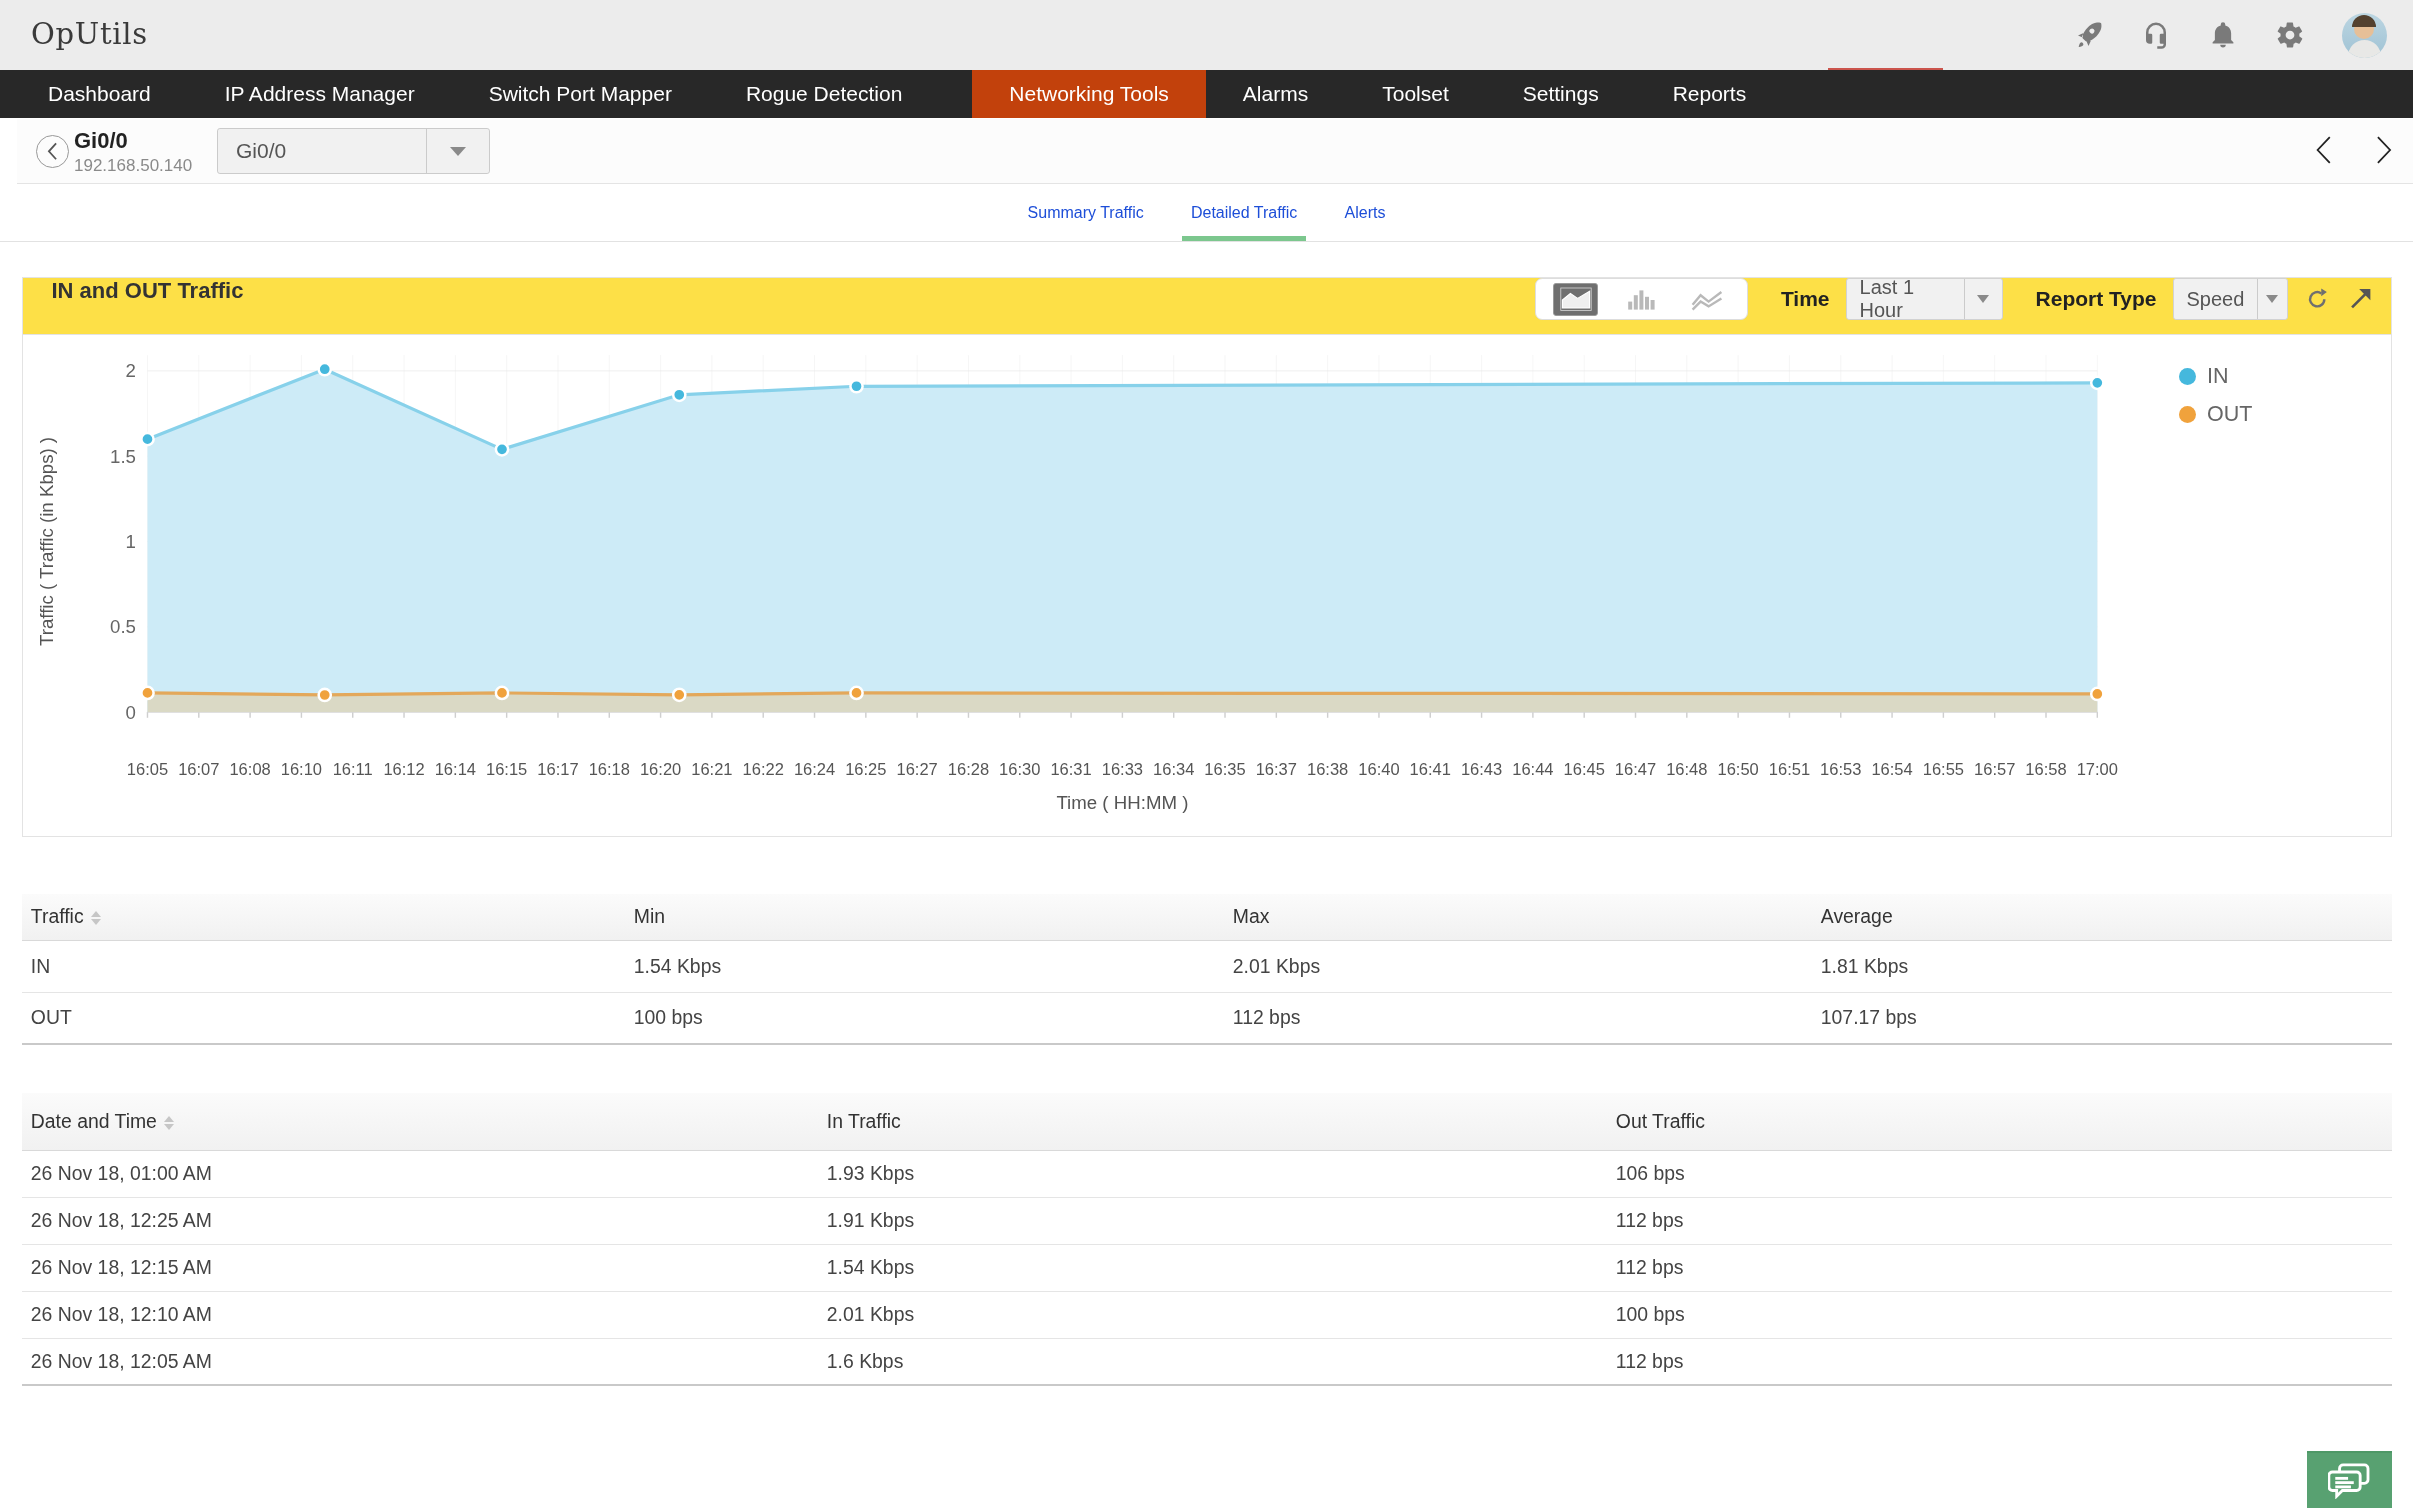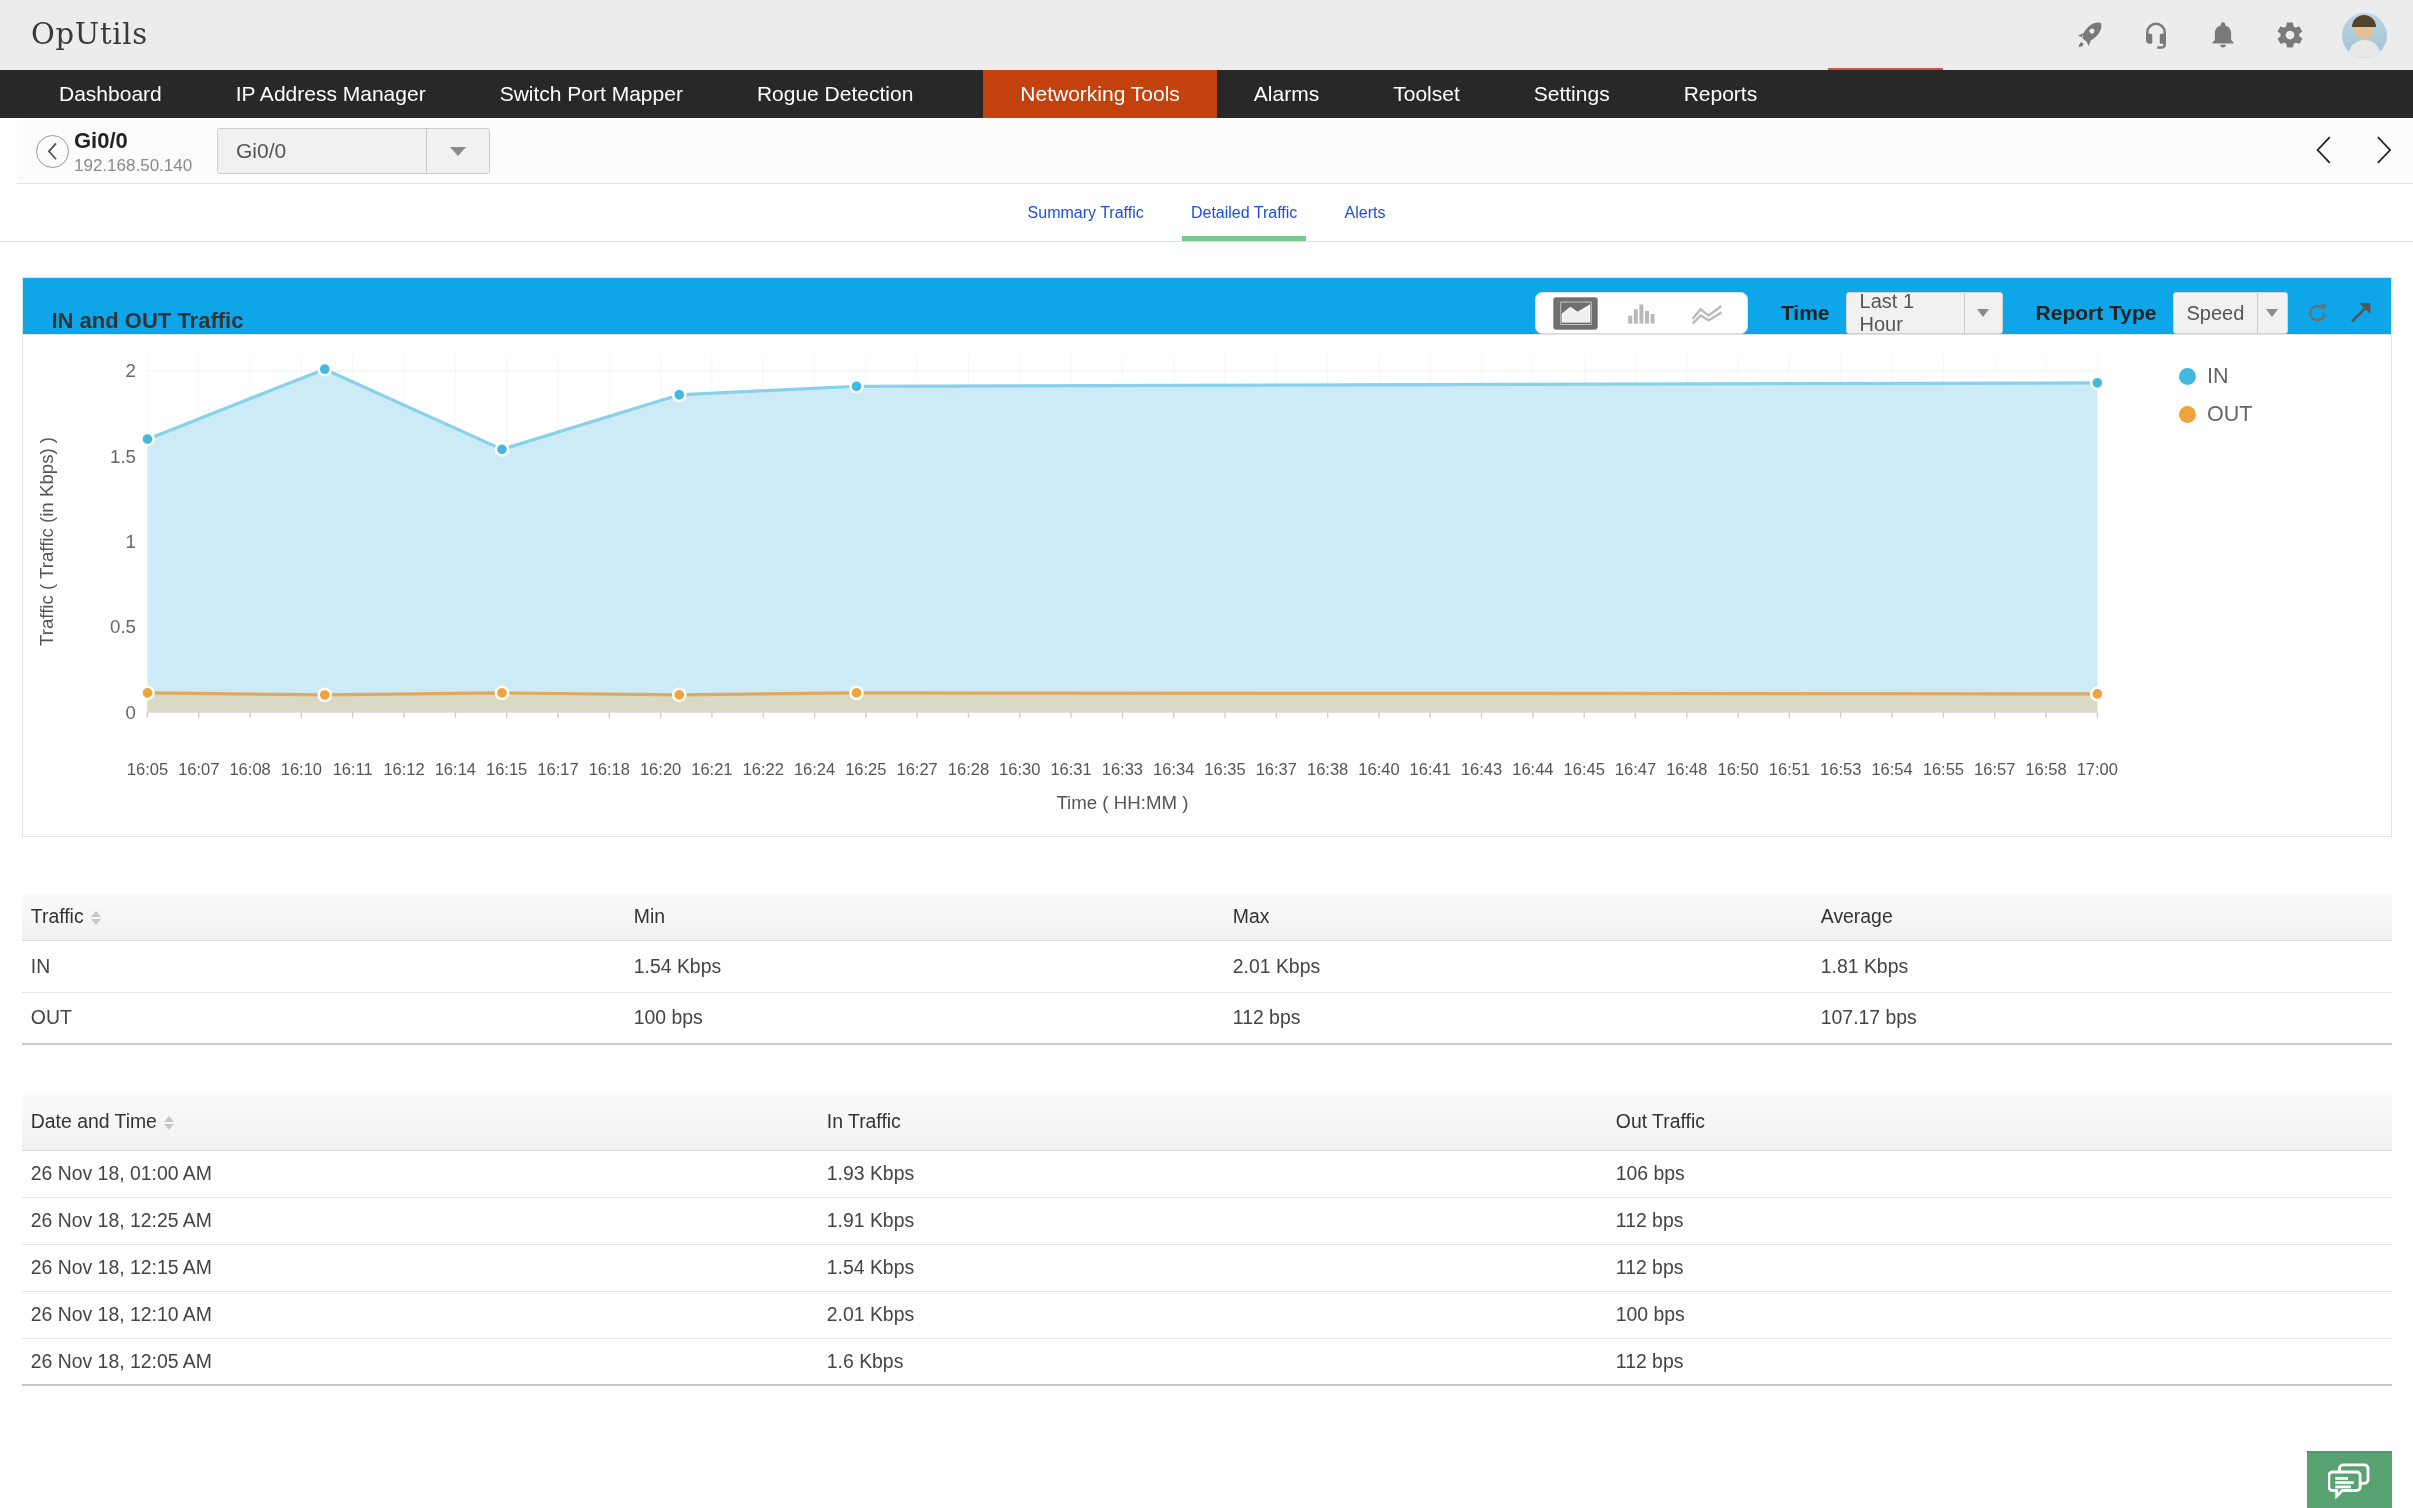--- a/index.html
+++ b/index.html
@@ -15,21 +15,21 @@
   .tb-icon svg { width:100%; height:100%; fill:#7a7a7a; }
   .avatar { width:45px; height:45px; border-radius:50%; background:linear-gradient(180deg,#bcd6e2 0%,#9fc2d4 100%);
     position:relative; overflow:hidden; cursor:pointer; }
   .avatar-head { position:absolute; left:12.2px; top:6.5px; width:20px; height:20px; border-radius:50%; background:#e6bf97; }
   .avatar-hair { position:absolute; left:10px; top:2.9px; width:24.4px; height:11.5px; border-radius:12.2px 12.2px 0 0; background:#53412f; }
   .avatar-body { position:absolute; left:5.7px; top:27px; width:33px; height:20px; border-radius:16.5px 16.5px 0 0; background:#e8e8e6; }
   .red-indicator { position:absolute; left:1828px; top:68px; width:115px; height:2.9px; background:#CB544C; }
 
   
   .navbar { position:absolute; top:70px; left:0; width:2413px; height:48px; background:#282828;
-    display:flex; padding-left:22px; }
+    display:flex; padding-left:11px; }
   .nav-item { height:48px; display:flex; align-items:center; padding:0 37px; color:#fff;
     font-size:21px; cursor:pointer; white-space:nowrap; }
   .nav-item.active { background:#6CBE8B; }
 
   
   .subheader { position:absolute; top:119px; left:17px; width:2413px; height:65px; background:#FCFCFC;
     border-bottom:0.7px solid #E4E4E4; }
   .back-btn { position:absolute; left:19.4px; top:16px; width:33px; height:33px; border:1.4px solid #999;
     border-radius:50%; display:flex; align-items:center; justify-content:center; cursor:pointer; }
   .back-btn svg { width:13px; height:18.7px; stroke:#555; stroke-width:2.5; fill:none; }
@@ -48,22 +48,22 @@
   
   .tabbar { position:absolute; top:184px; left:0; width:2413px; height:58px; background:#fff;
     border-bottom:1.4px solid #E2E2E2; display:flex; justify-content:center; }
   .tab { margin:0 15px; padding:0 8.6px; display:flex; align-items:center; font-size:16px; color:#1d4ed8;
     border-bottom:5.7px solid transparent; border-top:5.7px solid transparent; cursor:pointer; }
   .tab.active { border-bottom-color:#7CC78E; }
 
   
   .panel { position:absolute; top:277px; left:21.5px; width:2370px; height:560px;
     border:0.7px solid #E3E3E3; background:#fff; }
-  .panel-header { height:57px; background:#0ea5e9; border-bottom:0.7px solid #E3E3E3;
-    display:flex; align-items:flex-end; padding:0 17px 0 29px; }
+  .panel-header { height:57px; background:#fde047; border-bottom:0.7px solid #E3E3E3;
+    display:flex; align-items:flex-start; padding:0 17px 0 29px; }
   .panel-title { font-size:22px; font-weight:bold; color:#333; }
   .controls { margin-left:auto; display:flex; align-items:center; gap:16px; }
   .chart-type-group { width:213px; height:42px; background:#fff; border:0.7px solid #DDD; border-radius:7.2px;
     display:flex; align-items:center; justify-content:space-around; padding:0 7.2px; }
   .ct-btn { width:45px; height:33px; display:flex; align-items:center; justify-content:center; cursor:pointer; border-radius:2.9px; }
   .ct-btn.selected { border:0.7px solid #9a9a9a; background:#6f6f6f; }
   .ctl-label { font-size:21px; font-weight:bold; color:#222; margin-left:17px; }
   .hdr-select { height:42px; background:#F1F1F1; border:0.7px solid #D2D2D2; border-radius:2.9px; display:flex; cursor:pointer; }
   .hdr-select .sel-value { display:flex; align-items:center; padding:0 13px; font-size:20px; color:#555; }
   .hdr-select .sel-arrow-box { width:42px; }

